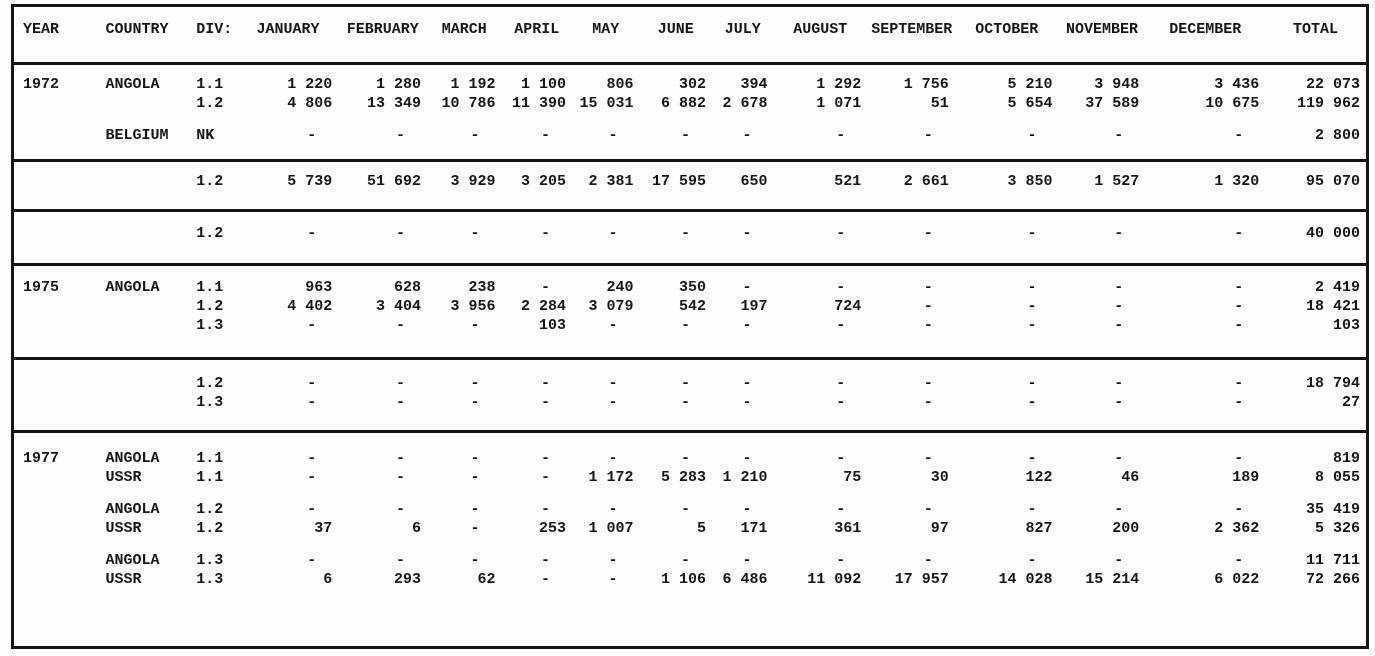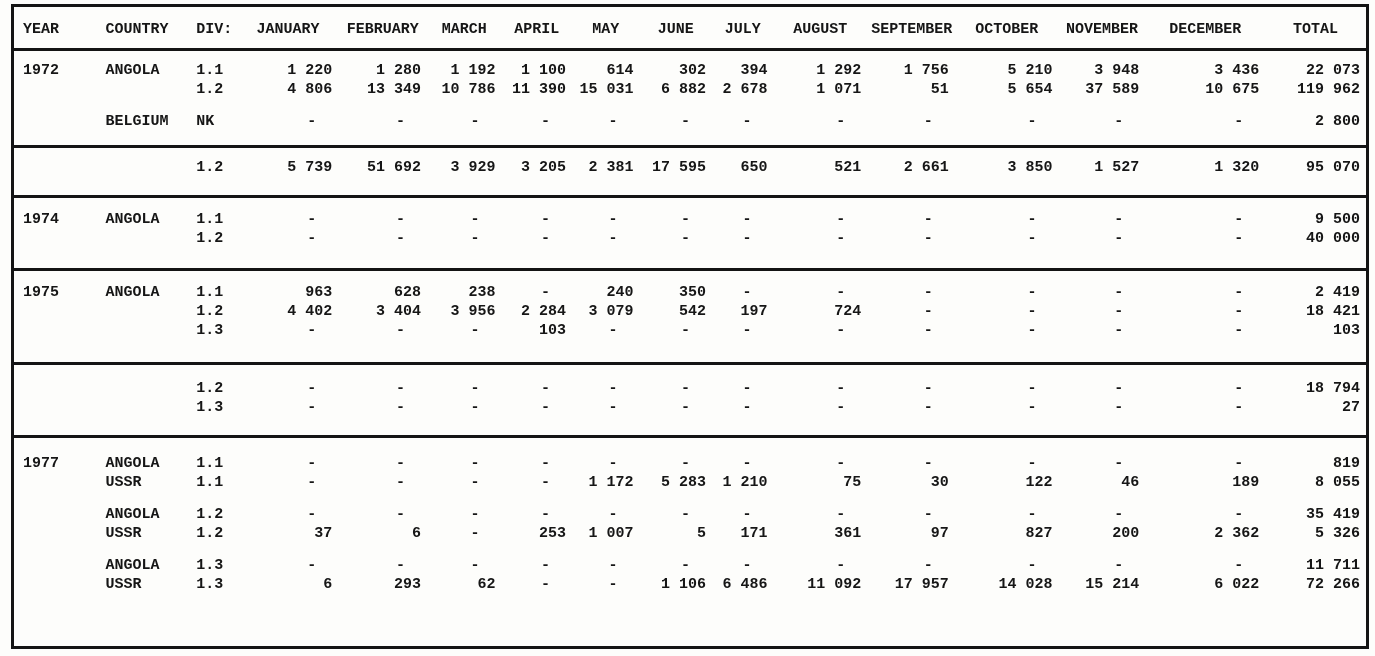--- a/index.html
+++ b/index.html
@@ -32,21 +32,21 @@
     border-collapse: collapse;
     table-layout: fixed;
     font-size: 15px;
     font-weight: 700;
     line-height: 19px;
   }
   thead tr th {
     font-weight: 700;
     text-align: center;
     vertical-align: middle;
-    padding: 13px 4px 9px 4px;
+    padding: 13px 4px 23px 4px;
     white-space: nowrap;
     border-bottom: 3px solid #141414;
   }
   thead th.left { text-align: left; padding-left: 9px; }
   tbody.group { border-top: 3px solid #141414; }
   tbody.group:first-of-type { border-top: none; margin-left: 7px; }
   td {
     padding: 0 4px;
     white-space: nowrap;
     vertical-align: top;
@@ -107,21 +107,21 @@
             <td colspan="16" style="height: 10px;"></td>
           </tr>
           <tr>
             <td class="label">1972</td>
             <td class="label">ANGOLA</td>
             <td class="label">1.1</td>
             <td class="num">1 220</td>
             <td class="num">1 280</td>
             <td class="num">1 192</td>
             <td class="num">1 100</td>
-            <td class="num">614</td>
+            <td class="num">806</td>
             <td class="num">302</td>
             <td class="num">394</td>
             <td class="num">1 292</td>
             <td class="num">1 756</td>
             <td class="num">5 210</td>
             <td class="num">3 948</td>
             <td class="num">3 436</td>
             <td class="num total">22 073</td>
           </tr>
           <tr>
@@ -191,38 +191,20 @@
           </tr>
           <tr class="spacer">
             <td colspan="16" style="height: 18px;"></td>
           </tr>
         </tbody>
         <tbody class="group">
           <tr class="spacer">
             <td colspan="16" style="height: 12px;"></td>
           </tr>
           <tr>
-            <td class="label">1974</td>
-            <td class="label">ANGOLA</td>
-            <td class="label">1.1</td>
-            <td class="num dash">-</td>
-            <td class="num dash">-</td>
-            <td class="num dash">-</td>
-            <td class="num dash">-</td>
-            <td class="num dash">-</td>
-            <td class="num dash">-</td>
-            <td class="num dash">-</td>
-            <td class="num dash">-</td>
-            <td class="num dash">-</td>
-            <td class="num dash">-</td>
-            <td class="num dash">-</td>
-            <td class="num dash">-</td>
-            <td class="num total">9 500</td>
-          </tr>
-          <tr>
             <td class="label"></td>
             <td class="label"></td>
             <td class="label">1.2</td>
             <td class="num dash">-</td>
             <td class="num dash">-</td>
             <td class="num dash">-</td>
             <td class="num dash">-</td>
             <td class="num dash">-</td>
             <td class="num dash">-</td>
             <td class="num dash">-</td>

